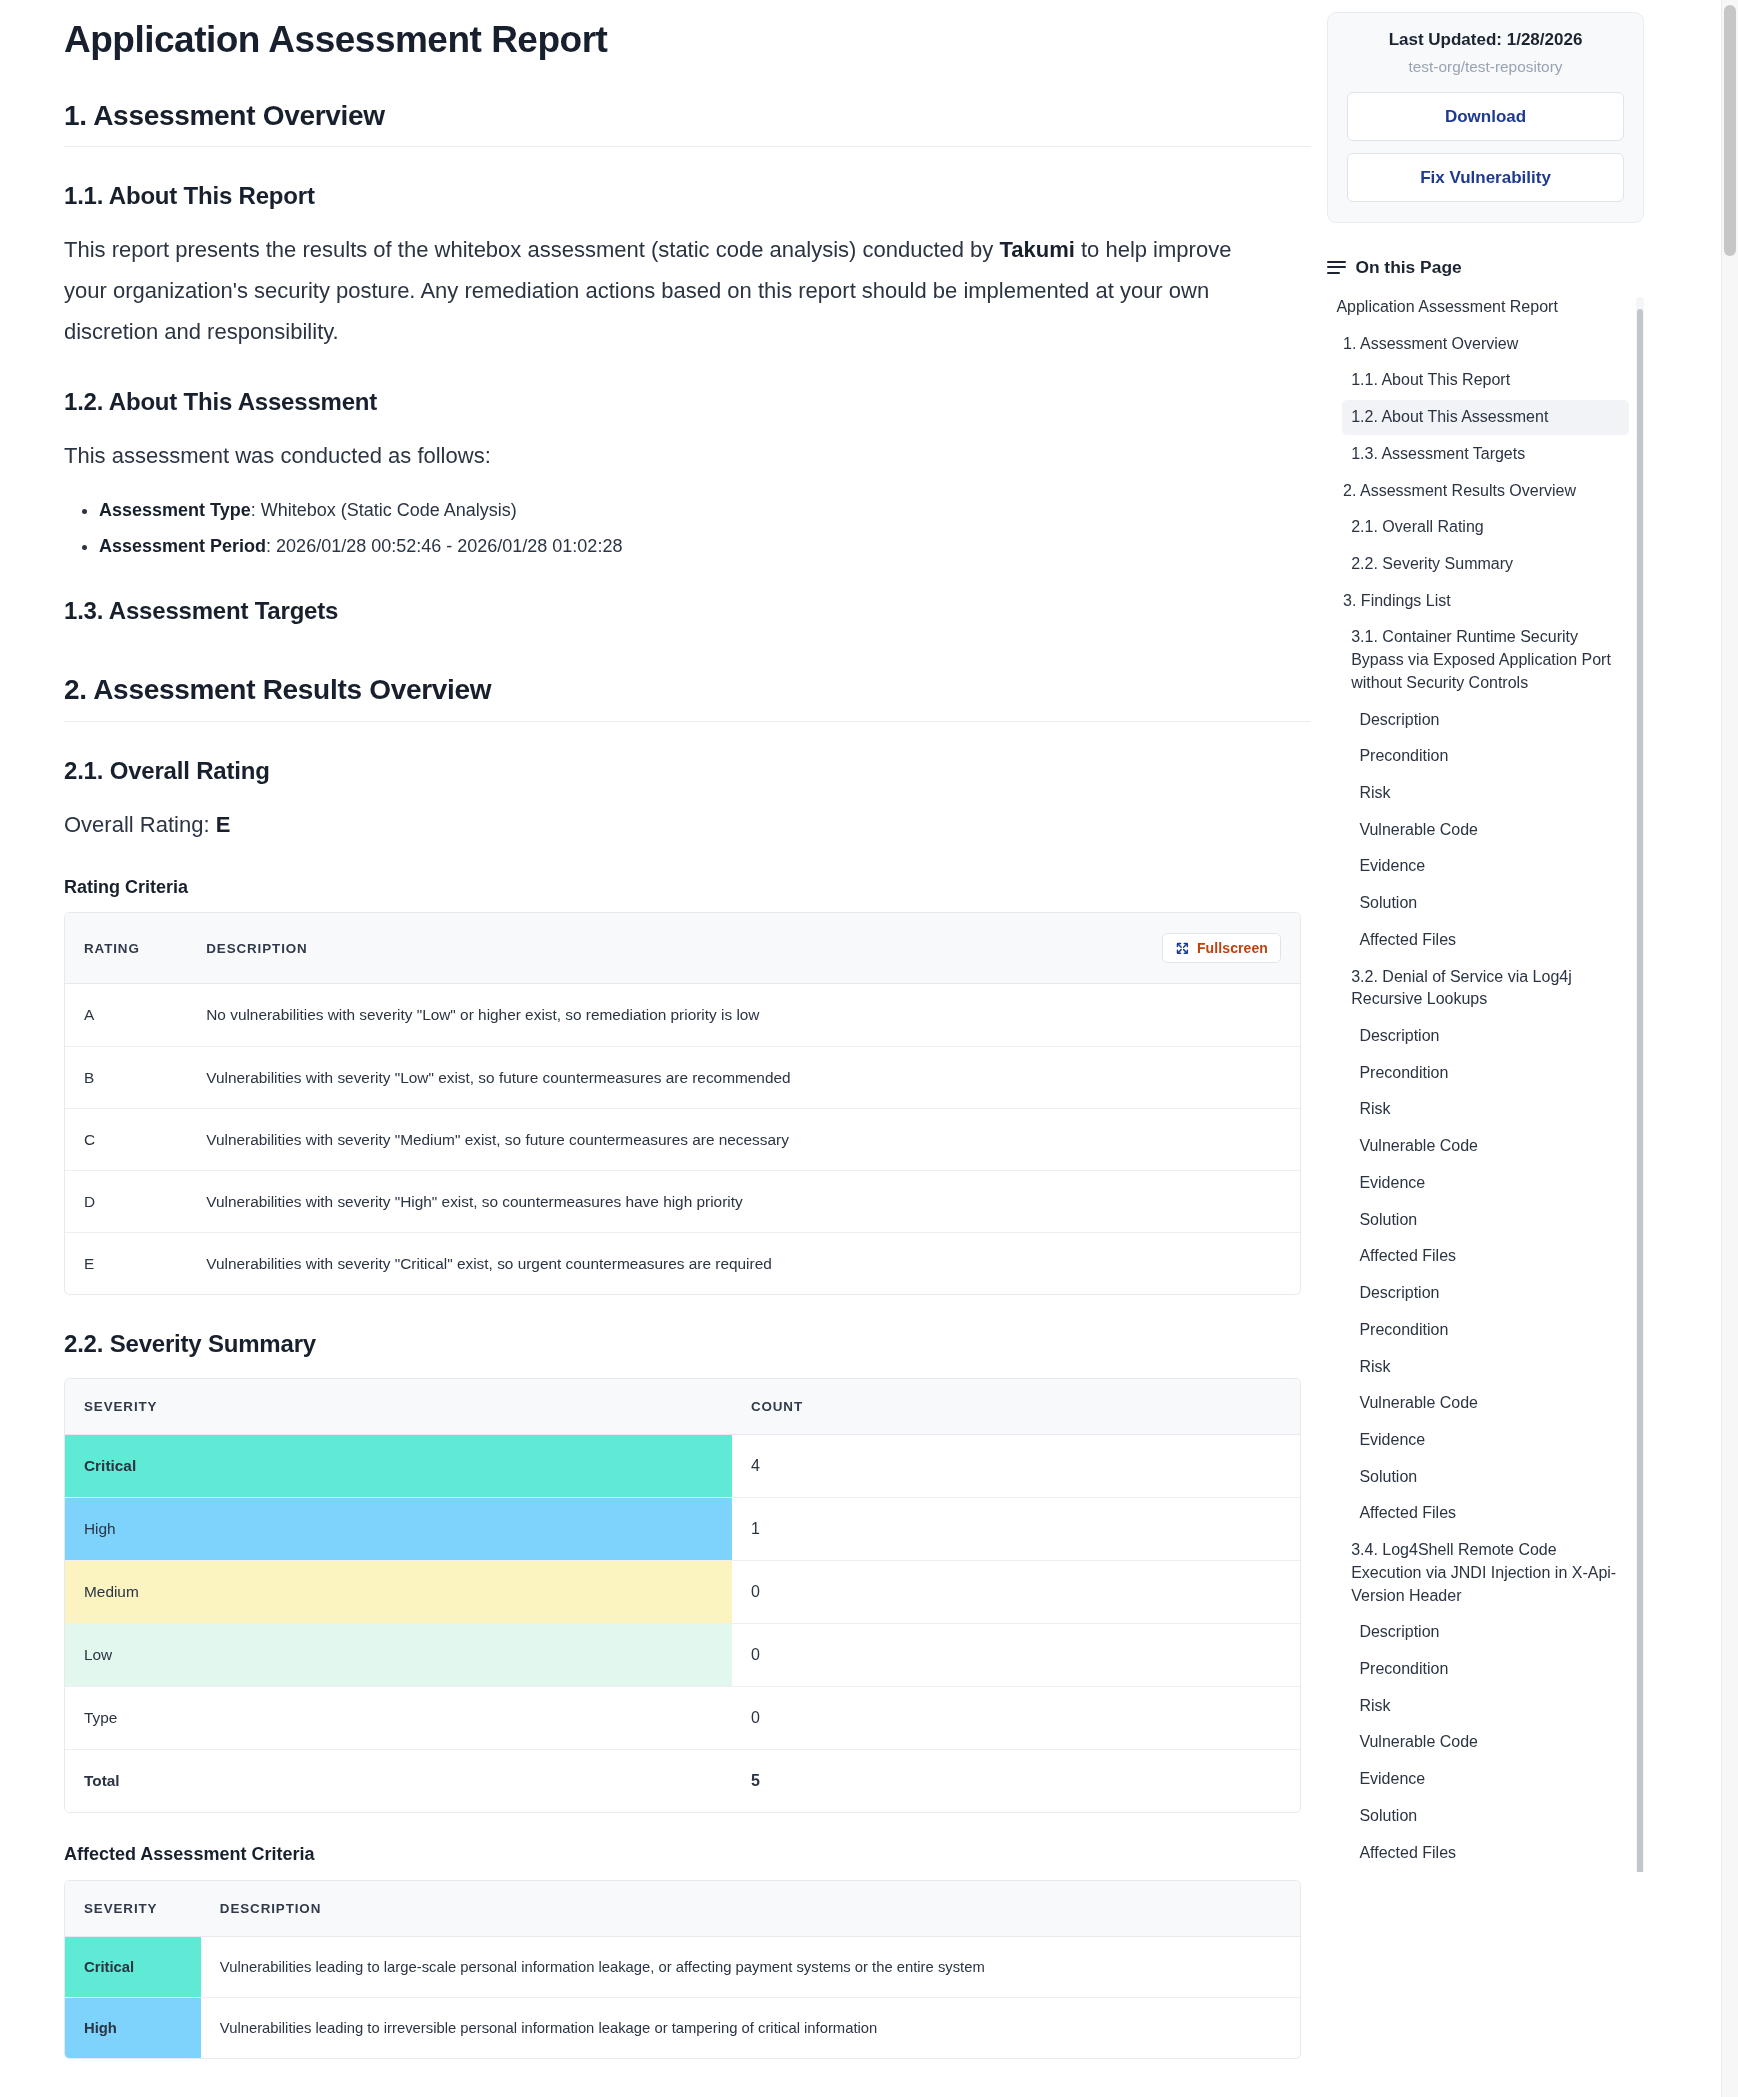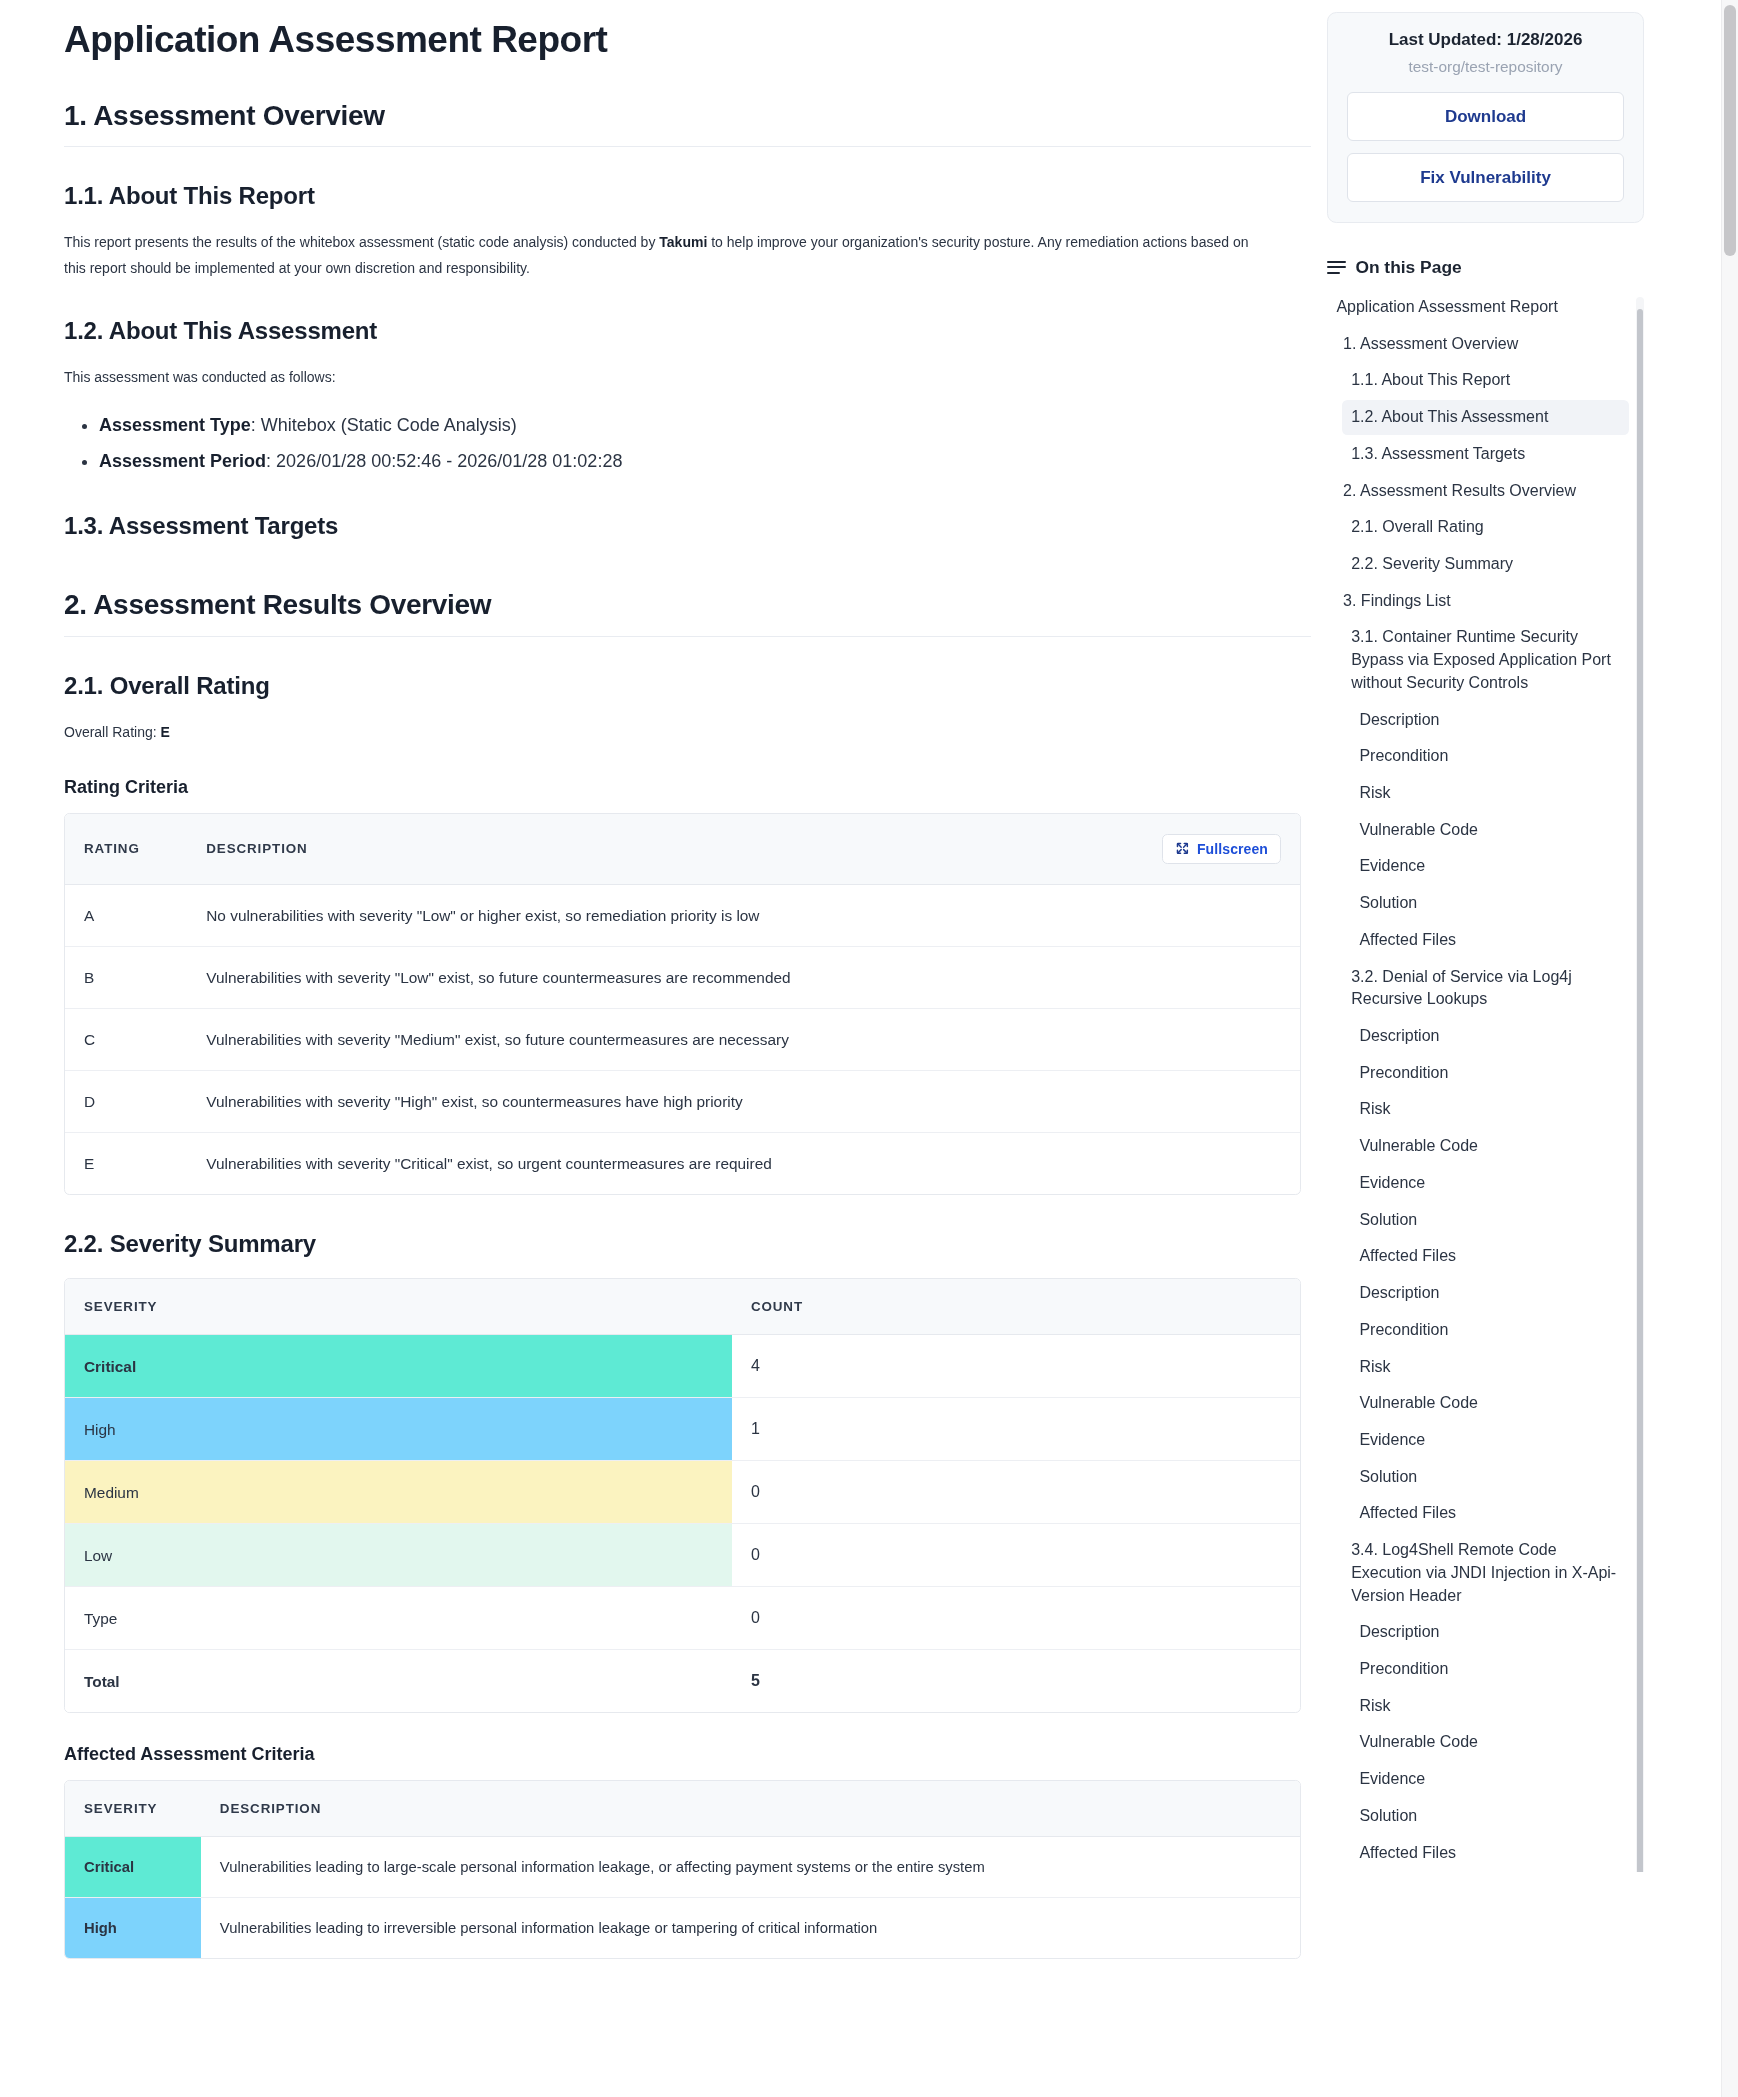--- a/index.html
+++ b/index.html
@@ -51,21 +51,21 @@
     margin: 35px 0 20px 0;
     color: #18202e;
   }
   h4.minor {
     font-size: 18px;
     font-weight: 700;
     margin: 31px 0 14.8px 0;
     color: #18202e;
   }
   p.body {
-    font-size: 14px;
+    font-size: 22px;
     line-height: 1.85;
     margin: 0 0 17.4px 0;
     color: #2b3443;
     max-width: 1207px;
   }
   p.body b, .bullets b { font-weight: 700; color: #18202e; }
 
   ul.bullets {
     margin: 12px 0 20px 0;
     padding-left: 35px;
@@ -116,21 +116,21 @@
   .th-flex { display: flex; align-items: center; justify-content: space-between; }
 
   .fs-btn {
     display: inline-flex;
     align-items: center;
     gap: 6.7px;
     border: 0.7px solid #dfe3ea;
     background: #ffffff;
     border-radius: 5.4px;
     padding: 6px 12px;
-    color: #1d4ed8;
+    color: #c2410c;
     font-size: 14px;
     font-weight: 700;
     letter-spacing: 0.1px;
     text-transform: none;
     cursor: pointer;
     white-space: nowrap;
   }
   .fs-btn svg { display: block; }
 
   

